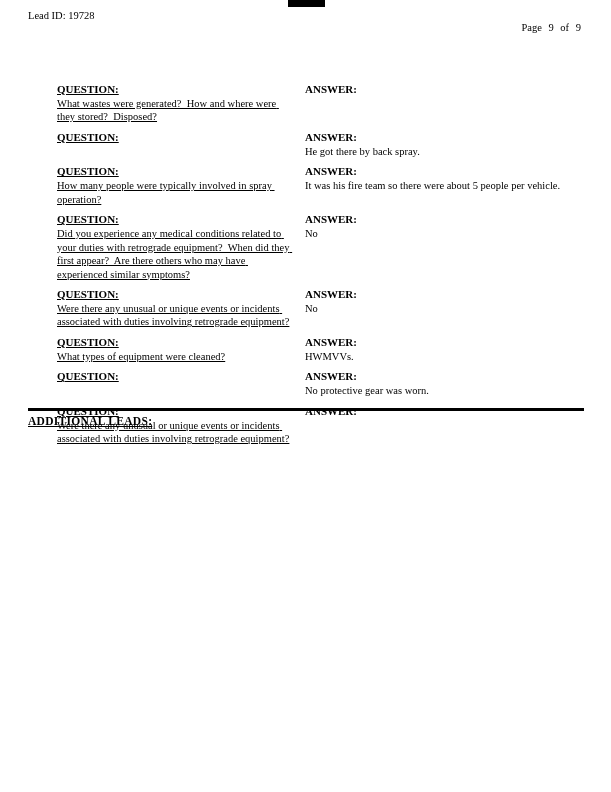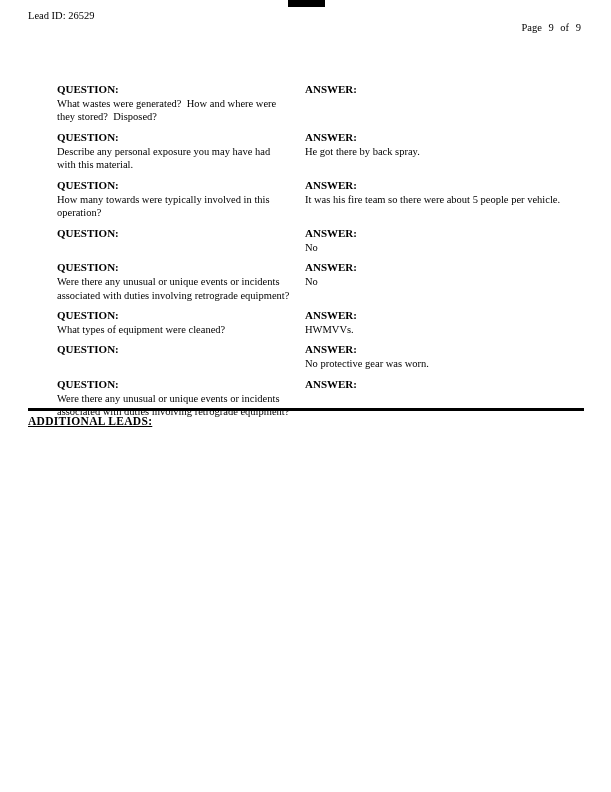--- a/index.html
+++ b/index.html
@@ -42,20 +42,21 @@
     left: 57px;
     right: 25px;
   }
   .qa-row {
     display: grid;
     grid-template-columns: 248px auto;
     margin-bottom: 7px;
   }
   .q-col {
     padding-right: 14px;
+    text-decoration: underline;
   }
   .q-label, .a-label {
     font-weight: bold;
     font-size: 11px;
     margin-bottom: 2px;
   }
   .q-text, .a-text {
     font-size: 10.5px;
     line-height: 1.28;
     white-space: pre-wrap;
@@ -75,60 +76,60 @@
     font-weight: bold;
     font-size: 11.5px;
     letter-spacing: 0.3px;
     text-decoration: underline;
   }
 </style>
 </head>
 <body>
 
 <div class="scan-bar"></div>
-<div class="lead-id">Lead ID: 26529</div>
+<div class="lead-id">Lead ID: 19728</div>
 <div class="page-num">Page 9 of 9</div>
 
 <div class="qa-container">
 
   <div class="qa-row">
     <div class="q-col">
       <div class="q-label">QUESTION:</div>
       <div class="q-text">What wastes were generated?  How and where were they stored?  Disposed?</div>
     </div>
     <div class="a-col">
       <div class="a-label">ANSWER:</div>
     </div>
   </div>
 
   <div class="qa-row">
     <div class="q-col">
       <div class="q-label">QUESTION:</div>
-      <div class="q-text">Describe any personal exposure you may have had with this material.</div>
     </div>
     <div class="a-col">
       <div class="a-label">ANSWER:</div>
       <div class="a-text">He got there by back spray.</div>
     </div>
   </div>
 
   <div class="qa-row">
     <div class="q-col">
       <div class="q-label">QUESTION:</div>
-      <div class="q-text">How many towards were typically involved in this operation?</div>
+      <div class="q-text">How many people were typically involved in spray operation?</div>
     </div>
     <div class="a-col">
       <div class="a-label">ANSWER:</div>
       <div class="a-text">It was his fire team so there were about 5 people per vehicle.</div>
     </div>
   </div>
 
   <div class="qa-row">
     <div class="q-col">
       <div class="q-label">QUESTION:</div>
+      <div class="q-text">Did you experience any medical conditions related to your duties with retrograde equipment?  When did they first appear?  Are there others who may have experienced similar symptoms?</div>
     </div>
     <div class="a-col">
       <div class="a-label">ANSWER:</div>
       <div class="a-text">No</div>
     </div>
   </div>
 
   <div class="qa-row">
     <div class="q-col">
       <div class="q-label">QUESTION:</div>

